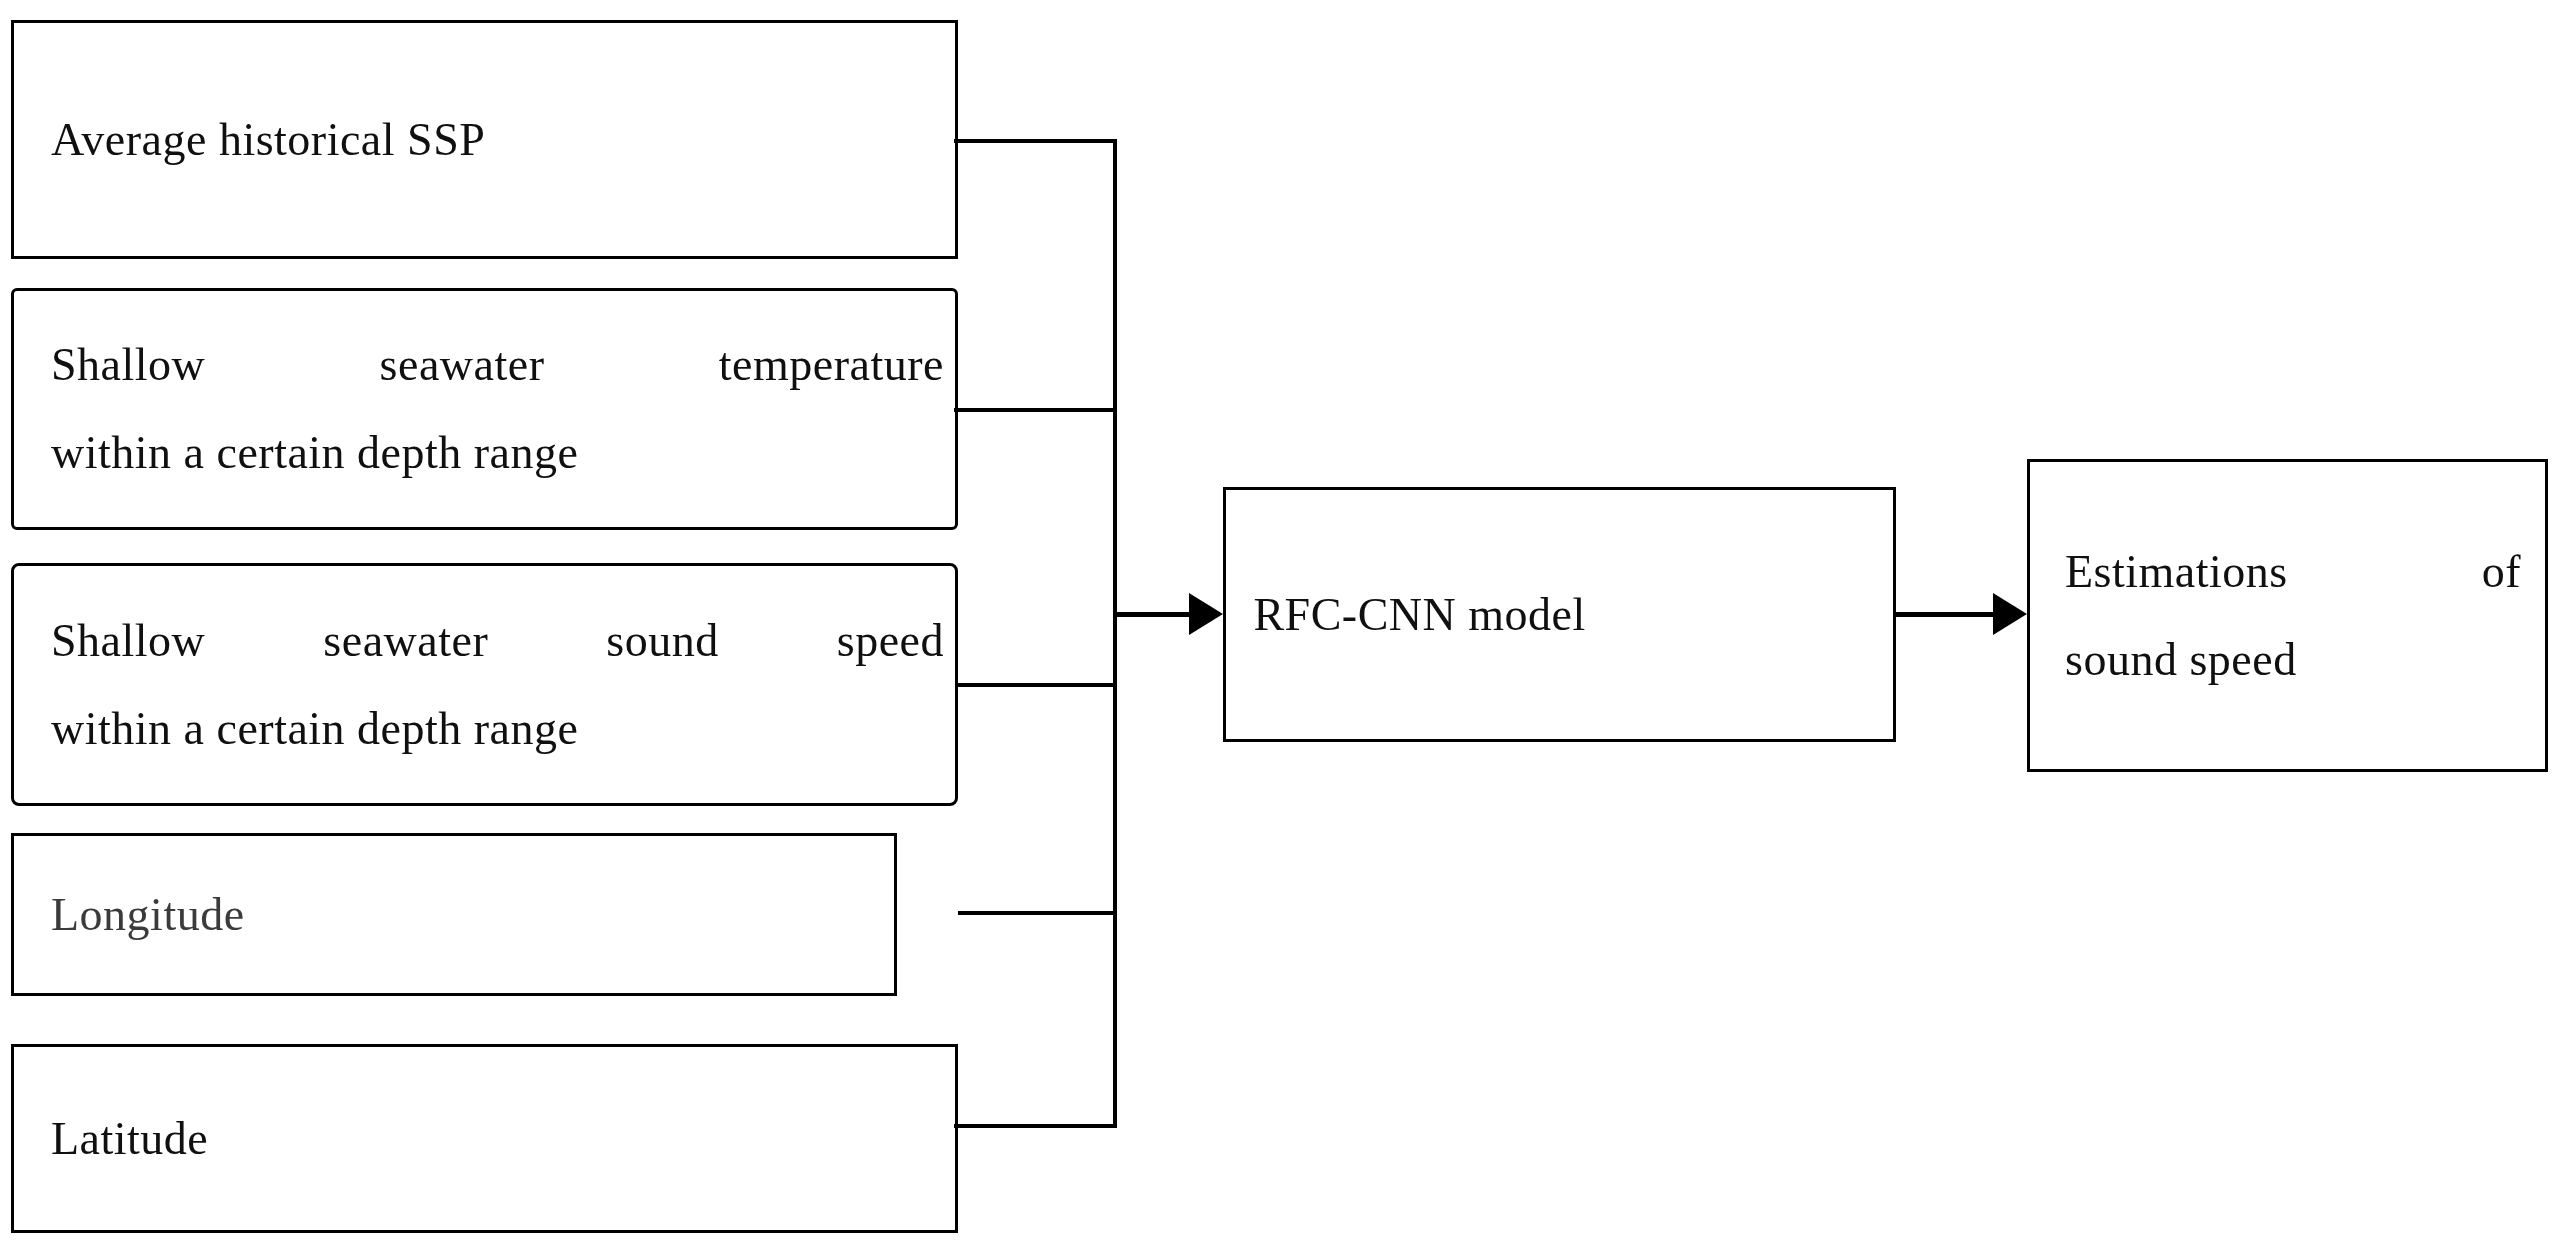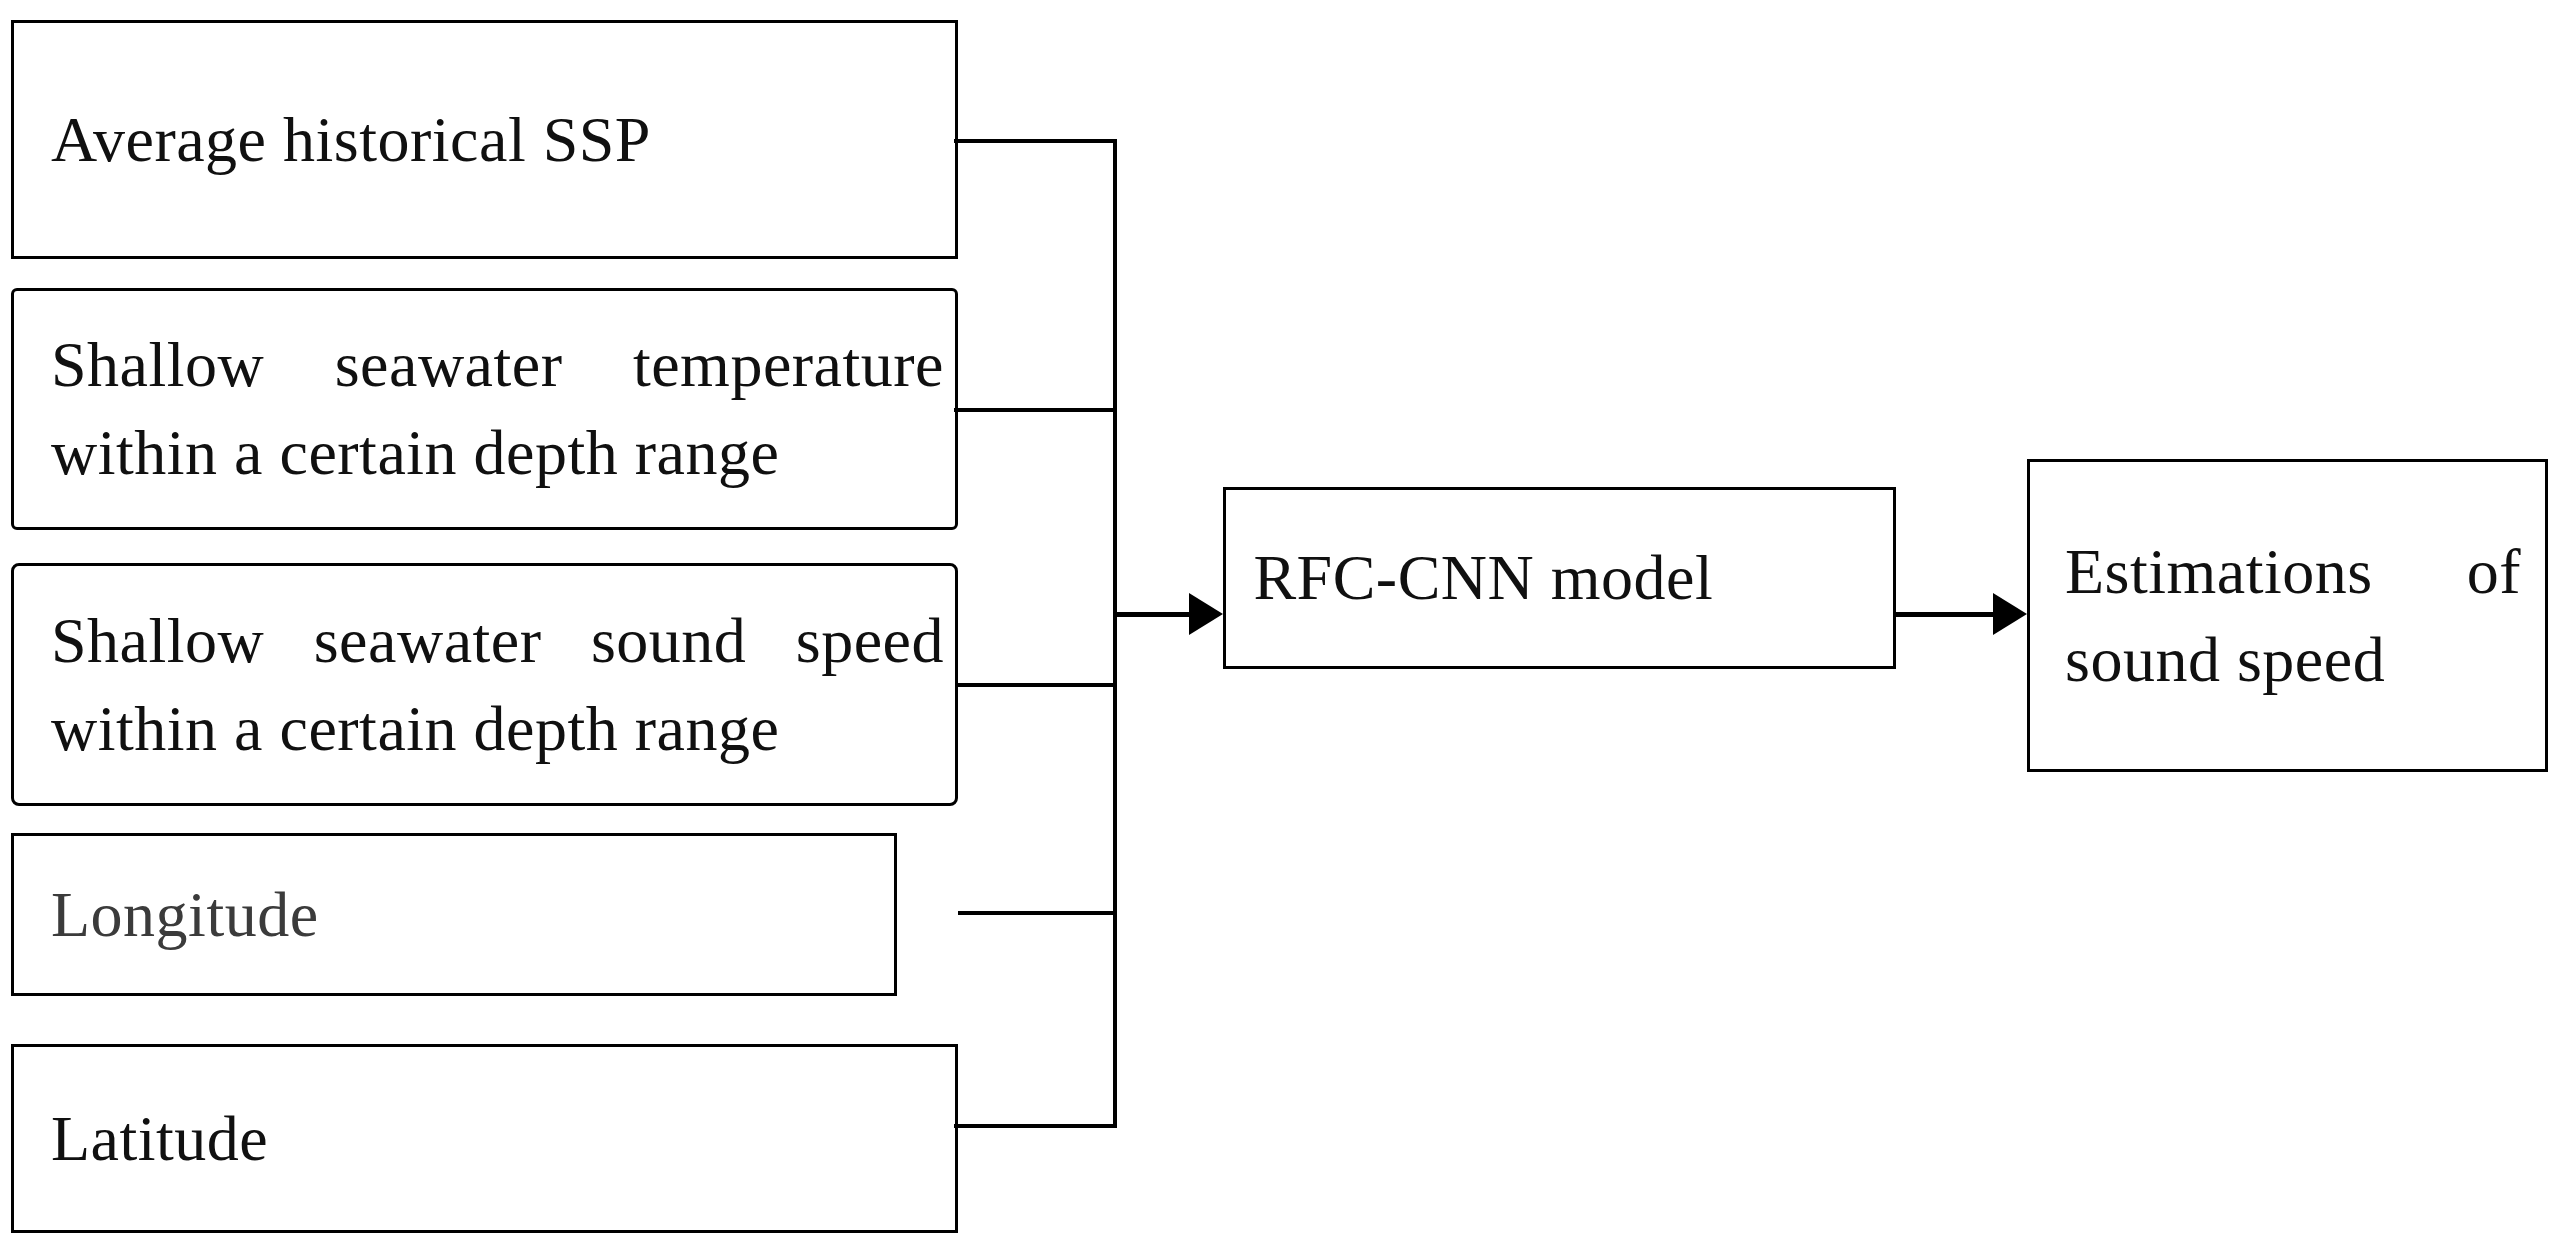--- a/index.html
+++ b/index.html
@@ -19,21 +19,21 @@
   .box {
     position: absolute;
     box-sizing: border-box;
     border: 3.7px solid #000000;
     background: #ffffff;
     display: flex;
     flex-direction: column;
     justify-content: center;
   }
   .box .label {
-    font-size: 64px;
+    font-size: 46px;
     line-height: 88px;
     letter-spacing: 0.5px;
   }
   .input-box .label {
     padding-left: 37px;
     padding-right: 11px;
   }
   .line { white-space: normal; }
   .line.stretch {
     text-align: justify;
@@ -107,21 +107,21 @@
   <div class="hline" style="left:954px; top:408px; width:163px; height:3.7px;"></div>
   <div class="hline" style="left:958px; top:683px; width:159px; height:3.7px;"></div>
   <div class="hline" style="left:958px; top:911px; width:159px; height:3.7px;"></div>
   <div class="hline" style="left:954px; top:1124px; width:163px; height:3.7px;"></div>
 
   <div class="vline" style="left:1113px; top:139px; width:3.7px; height:989px;"></div>
 
   <div class="arrow-shaft" style="left:1115px; top:612px; width:80px; height:4.6px;"></div>
   <div class="arrowhead" style="left:1189px; top:593px;"></div>
 
-  <div class="box model-box" style="left:1223px; top:487px; width:673px; height:182px;">
+  <div class="box model-box" style="left:1223px; top:487px; width:673px; height:255px;">
     <div class="label">
       <div class="line">RFC-CNN model</div>
     </div>
   </div>
 
   <div class="arrow-shaft" style="left:1894px; top:612px; width:101px; height:4.6px;"></div>
   <div class="arrowhead" style="left:1993px; top:593px;"></div>
 
   <div class="box output-box" style="left:2027px; top:459px; width:521px; height:313px;">
     <div class="label">

